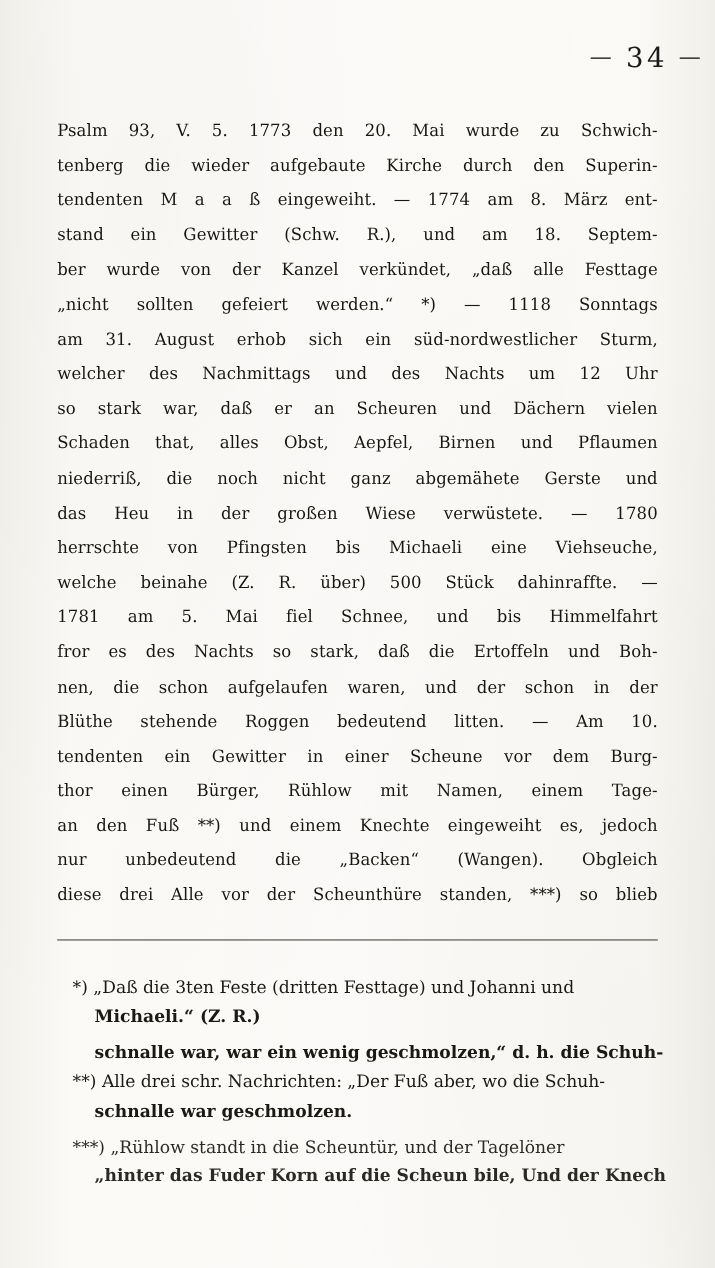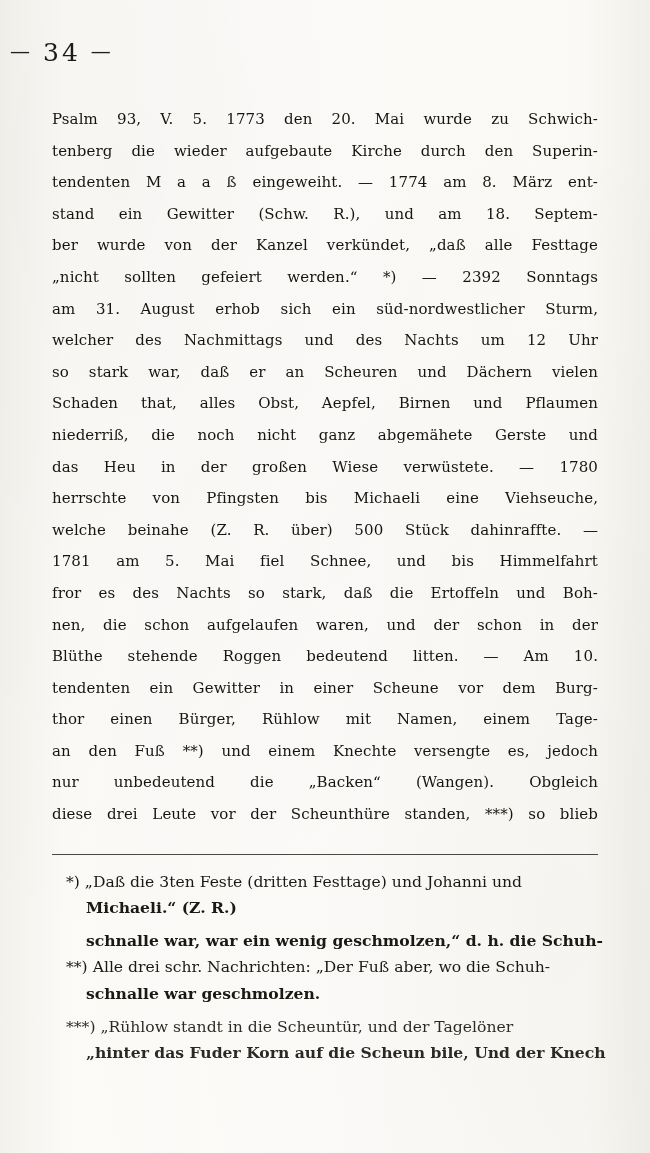--- a/index.html
+++ b/index.html
@@ -16,21 +16,21 @@
   .page {
     position: relative;
     width: 650px;
     height: 1153px;
     background:
       radial-gradient(ellipse at 20% 15%, rgba(0,0,0,0.018), rgba(0,0,0,0) 60%),
       radial-gradient(ellipse at 85% 80%, rgba(0,0,0,0.02), rgba(0,0,0,0) 65%),
       linear-gradient(to right, #f2f1ec 0%, #fbfaf7 10%, #fdfcfa 50%, #faf9f5 90%, #f0efe9 100%);
   }
   .page-number {
-    text-align: left;
+    text-align: right;
     font-size: 25px;
     letter-spacing: 3px;
     color: #1b1b1b;
     padding-top: 38px;
     font-family: "DejaVu Serif", serif;
     font-weight: 500;
   }
   .page-number .dash {
     font-size: 20px;
     vertical-align: 3px;
@@ -62,21 +62,21 @@
     text-align-last: justify;
   }
   .divider {
     margin: 24px 52px 0 52px;
     width: 546px;
     height: 1px;
     background: #2a2a24;
     opacity: 0.85;
   }
   .notes {
-    margin: 14px 52px 0 66px;
+    margin: 30px 52px 0 66px;
     width: 532px;
   }
   .note {
     margin-bottom: 6px;
   }
   .note-line {
     display: block;
     font-size: 15.6px;
     line-height: 26.6px;
     color: #1a1a14;
@@ -105,38 +105,38 @@
   <div class="page-number">
     <span class="dash">—</span><span>34</span><span class="dash">—</span>
   </div>
 
   <div class="body-block blur">
     <div class="line"><span class="justify">Psalm 93, V. 5.  1773 den 20. Mai wurde zu Schwich-</span></div>
     <div class="line"><span class="justify">tenberg die wieder aufgebaute Kirche durch den Superin-</span></div>
     <div class="line"><span class="justify">tendenten  M a a ß  eingeweiht. — 1774 am 8. März ent-</span></div>
     <div class="line"><span class="justify">stand ein Gewitter (Schw. R.), und am 18. Septem-</span></div>
     <div class="line"><span class="justify">ber wurde von der Kanzel verkündet, „daß alle Festtage</span></div>
-    <div class="line"><span class="justify">„nicht sollten gefeiert werden.“ *) — 2392 Sonntags</span></div>
+    <div class="line"><span class="justify">„nicht sollten gefeiert werden.“ *) — 1118 Sonntags</span></div>
     <div class="line"><span class="justify">am 31. August erhob sich ein süd-nordwestlicher Sturm,</span></div>
     <div class="line"><span class="justify">welcher des Nachmittags und des Nachts um 12 Uhr</span></div>
     <div class="line"><span class="justify">so stark war, daß er an Scheuren und Dächern vielen</span></div>
     <div class="line"><span class="justify">Schaden that, alles Obst, Aepfel, Birnen und Pflaumen</span></div>
     <div class="line"><span class="justify">niederriß, die noch nicht ganz abgemähete Gerste und</span></div>
     <div class="line"><span class="justify">das Heu in der großen Wiese verwüstete. — 1780</span></div>
     <div class="line"><span class="justify">herrschte von Pfingsten bis Michaeli eine Viehseuche,</span></div>
     <div class="line"><span class="justify">welche beinahe (Z. R. über) 500 Stück dahinraffte. —</span></div>
     <div class="line"><span class="justify">1781 am 5. Mai fiel Schnee, und bis Himmelfahrt</span></div>
     <div class="line"><span class="justify">fror es des Nachts so stark, daß die Ertoffeln und Boh-</span></div>
     <div class="line"><span class="justify">nen, die schon aufgelaufen waren, und der schon in der</span></div>
     <div class="line"><span class="justify">Blüthe stehende Roggen bedeutend litten. — Am 10.</span></div>
     <div class="line"><span class="justify">tendenten ein Gewitter in einer Scheune vor dem Burg-</span></div>
     <div class="line"><span class="justify">thor einen Bürger, Rühlow mit Namen, einem Tage-</span></div>
-    <div class="line"><span class="justify">an den Fuß **) und einem Knechte versengte es, jedoch</span></div>
+    <div class="line"><span class="justify">an den Fuß **) und einem Knechte eingeweiht es, jedoch</span></div>
     <div class="line"><span class="justify">nur unbedeutend  die  „Backen“  (Wangen).  Obgleich</span></div>
-    <div class="line"><span class="justify">diese drei Leute vor der Scheunthüre standen, ***) so blieb</span></div>
+    <div class="line"><span class="justify">diese drei Alle vor der Scheunthüre standen, ***) so blieb</span></div>
   </div>
 
   <div class="divider"></div>
 
   <div class="notes blur">
     <div class="note">
       <span class="note-line hang">*) „Daß die 3ten Feste (dritten Festtage) und Johanni und</span>
       <span class="note-line indent">Michaeli.“ (Z. R.)</span>
     </div>
     <div class="note">

